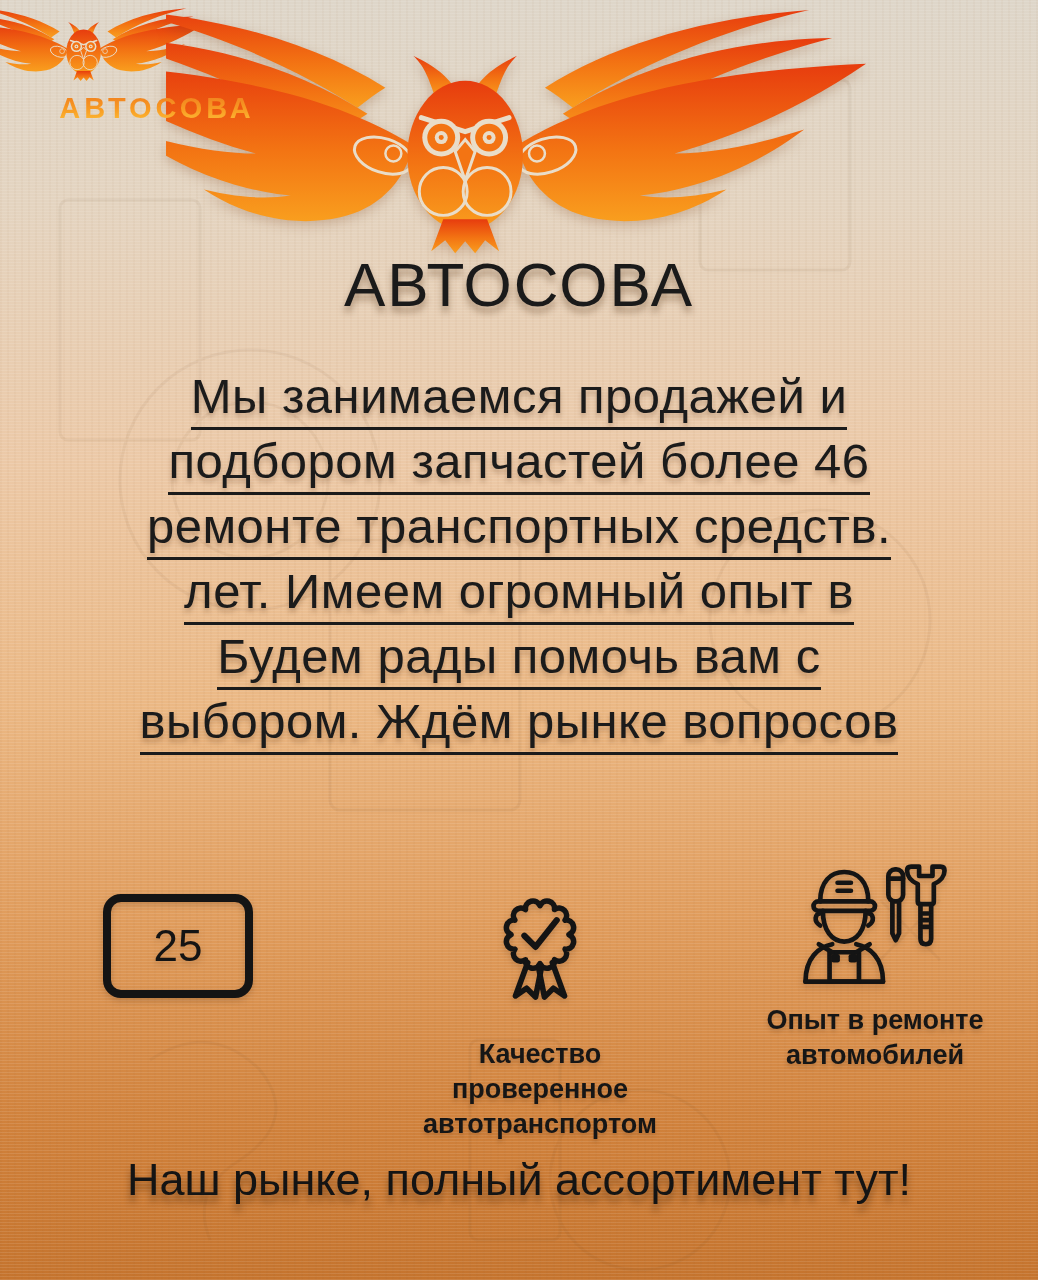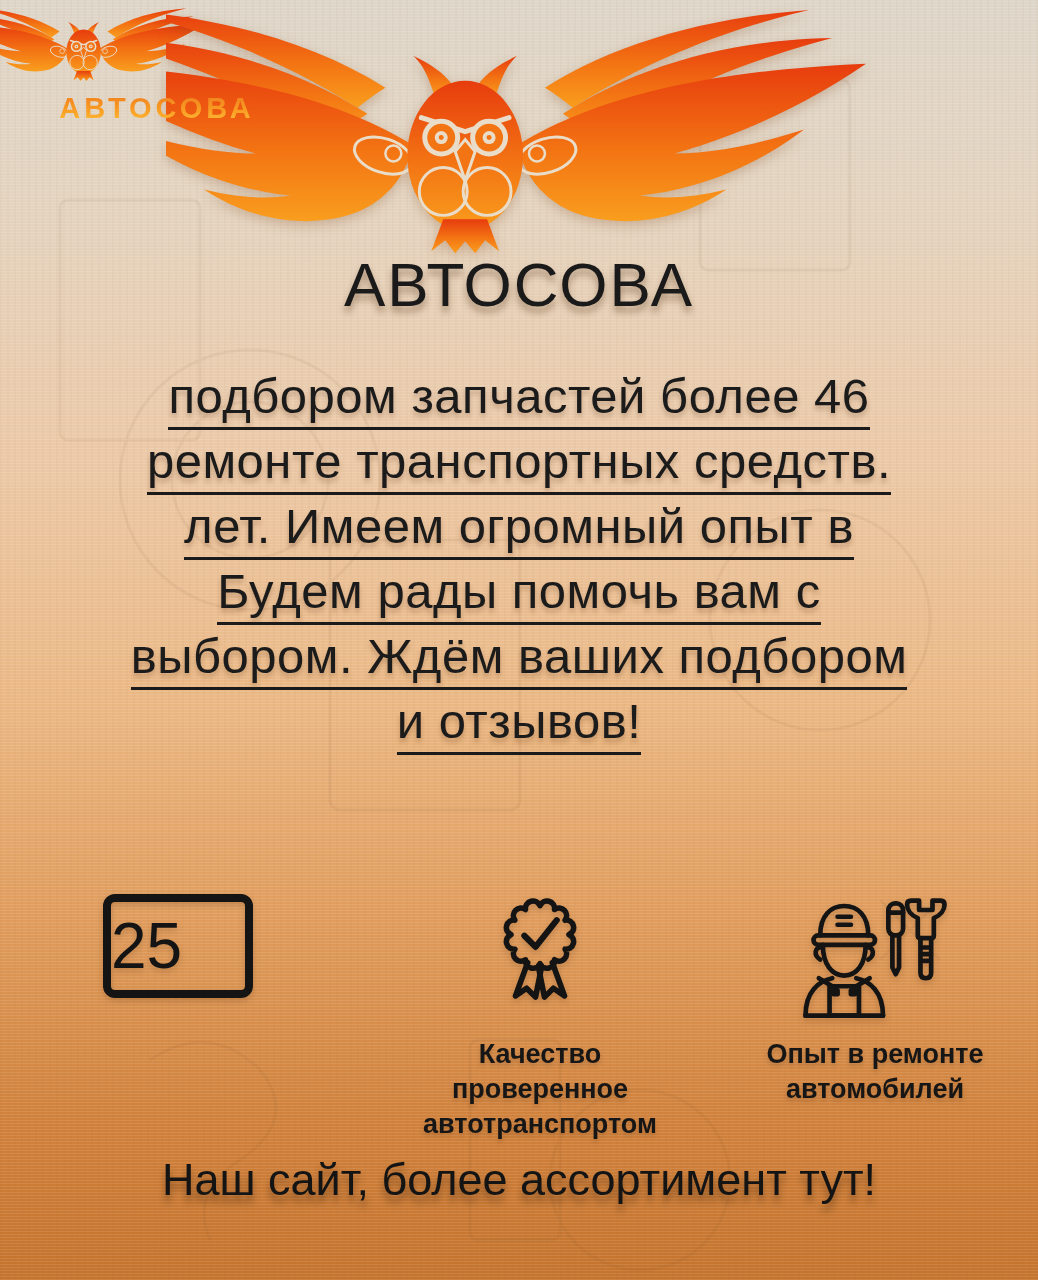--- a/index.html
+++ b/index.html
@@ -21,24 +21,24 @@
     font-size:62px;line-height:66px;letter-spacing:2px;color:#1a1a1a;
     text-shadow:0 6px 7px rgba(80,45,15,.40);}
   .intro{position:absolute;top:372px;left:40px;right:40px;text-align:center;}
   .intro-line{line-height:65px;height:65px;}
   .intro-line span{display:inline-block;font-size:49px;letter-spacing:.5px;color:#1b1b1b;
     border-bottom:3px solid #1b1b1b;padding-bottom:6px;line-height:1;
     text-shadow:0 4px 5px rgba(90,50,20,.28);}
   .feature{position:absolute;text-align:center;}
   .f1{top:894px;left:28px;width:300px;}
   .f2{top:874px;left:390px;width:300px;margin-top:16px;}
-  .f3{top:898px;left:722px;width:306px;}
-  .badge25{display:inline-flex;align-items:center;justify-content:flex-start;
-    width:134px;height:88px;border:8px solid #141414;border-radius:12px;
-    font-size:64px;color:#141414;filter:drop-shadow(0 3px 3px rgba(90,50,20,.25));}
+  .f3{top:864px;left:722px;width:306px;}
+  .badge25{display:inline-flex;align-items:center;justify-content:center;
+    width:134px;height:88px;border:8px solid #141414;border-radius:18px;
+    font-size:44px;color:#141414;filter:drop-shadow(0 3px 3px rgba(90,50,20,.25));}
   .feature-icon-svg{filter:drop-shadow(0 3px 3px rgba(90,50,20,.25));}
   .feature-label{white-space:pre-line;font-weight:bold;font-size:27px;line-height:35px;
     color:#161616;text-shadow:0 3px 4px rgba(90,50,20,.25);}
   .f1 .feature-label{margin-top:6px;}
   .f2 .feature-label{margin-top:18px;}
   .f3 .feature-label{margin-top:12px;}
   .footer{position:absolute;top:1152px;left:0;width:100%;text-align:center;color:#141414;}
   .footer-line{font-size:45px;line-height:56px;text-shadow:0 7px 7px rgba(60,30,8,.45);}
 </style>
 </head>
@@ -105,26 +105,26 @@
       <use href="#owlsym"></use>
     </svg>
   <svg class="owl-main" viewBox="0 0 720 260">
       <use href="#owlsym"></use>
     </svg>
 
   <div class="logo-text">АВТОСОВА</div>
   <div class="title">АВТОСОВА</div>
 
   <div class="intro">
+    <div class="intro-line"><span>Мы занимаемся продажей и</span></div>
     <div class="intro-line"><span>подбором запчастей более 46</span></div>
     <div class="intro-line"><span>ремонте транспортных средств.</span></div>
     <div class="intro-line"><span>лет. Имеем огромный опыт в</span></div>
     <div class="intro-line"><span>Будем рады помочь вам с</span></div>
-    <div class="intro-line"><span>выбором. Ждём ваших подбором</span></div>
-    <div class="intro-line"><span>и отзывов!</span></div>
+    <div class="intro-line"><span>выбором. Ждём рынке вопросов</span></div>
   </div>
 
   <div class="feature f1">
     <div class="badge25">
       <span>25</span>
     </div>
   </div>
 
   <div class="feature f2">
     <svg class="feature-icon-svg" width="112" height="125" viewBox="0 0 100 112">
@@ -160,16 +160,16 @@
         <path d="M88,28 L88,15 C83,13 80,9 80,5 Q80,2 83,2 L89,2 L89,9 L99,9 L99,2 L105,2 Q108,2 108,5 C108,9 105,13 100,15 L100,28 Q100,30 98,30 L90,30 Q88,30 88,28 Z"></path>
         <path d="M90,30 L90,56 Q90,60 94,60 Q98,60 98,56 L98,30"></path>
         <path d="M92,37 L96,37 M92,42 L96,42 M92,47 L96,47"></path>
       </g>
     </svg>
     <div class="feature-label">Опыт в ремонте
 автомобилей</div>
   </div>
 
   <div class="footer">
-    <div class="footer-line">Наш сайт, более ассортимент тут!</div>
+    <div class="footer-line">Наш рынке, полный ассортимент тут!</div>
   </div>
 
 </div>
 
 </body></html>

